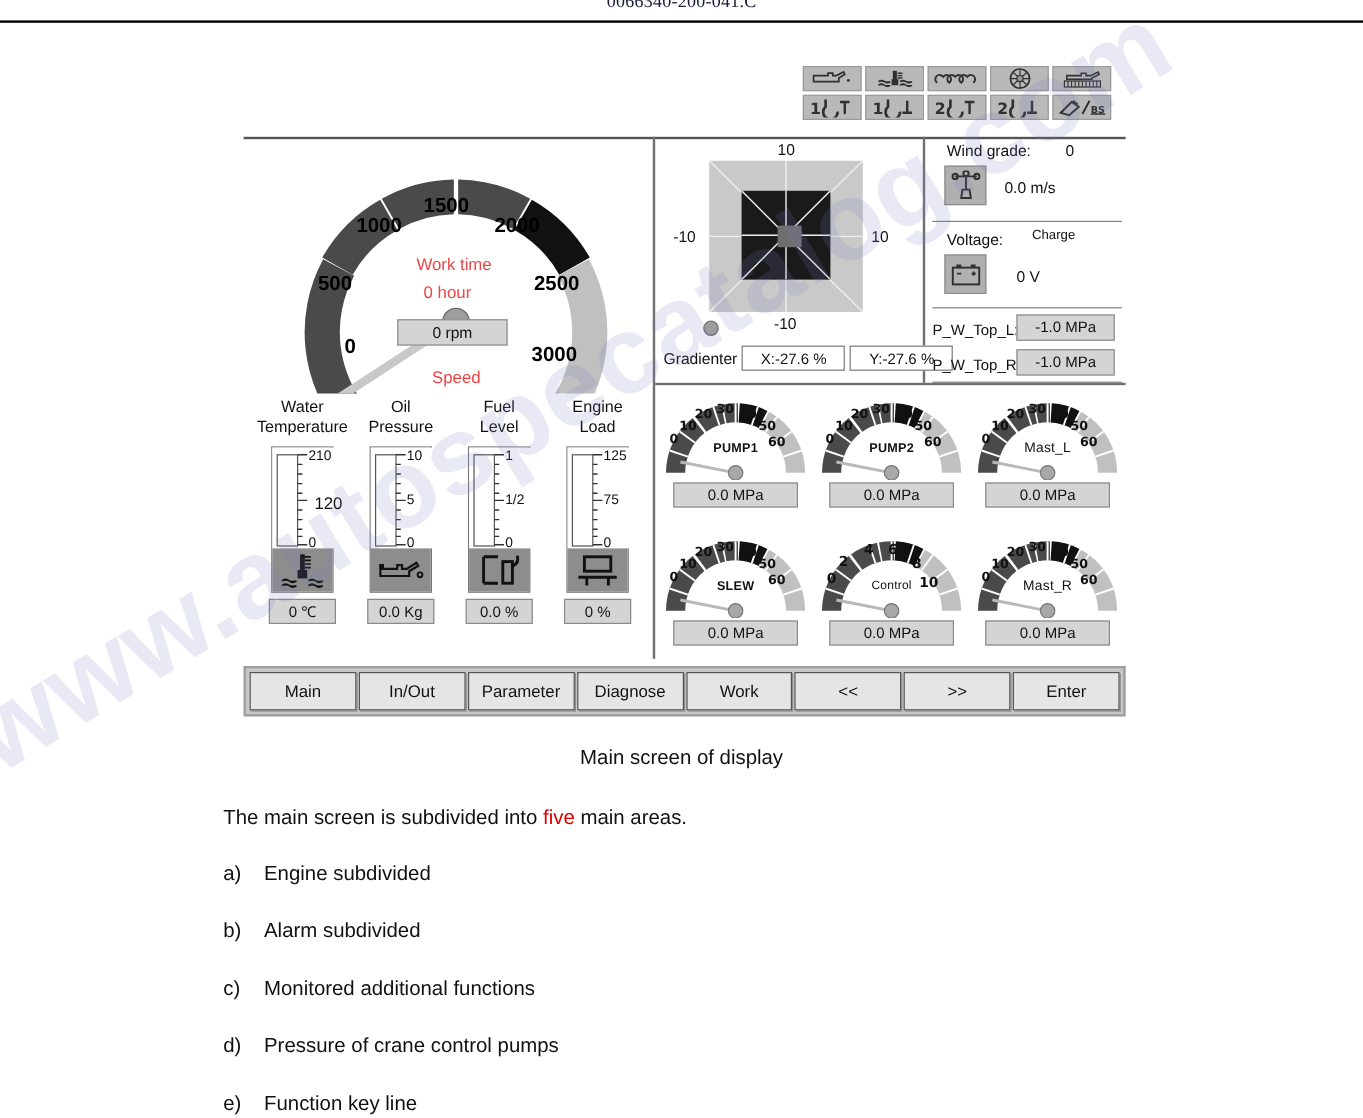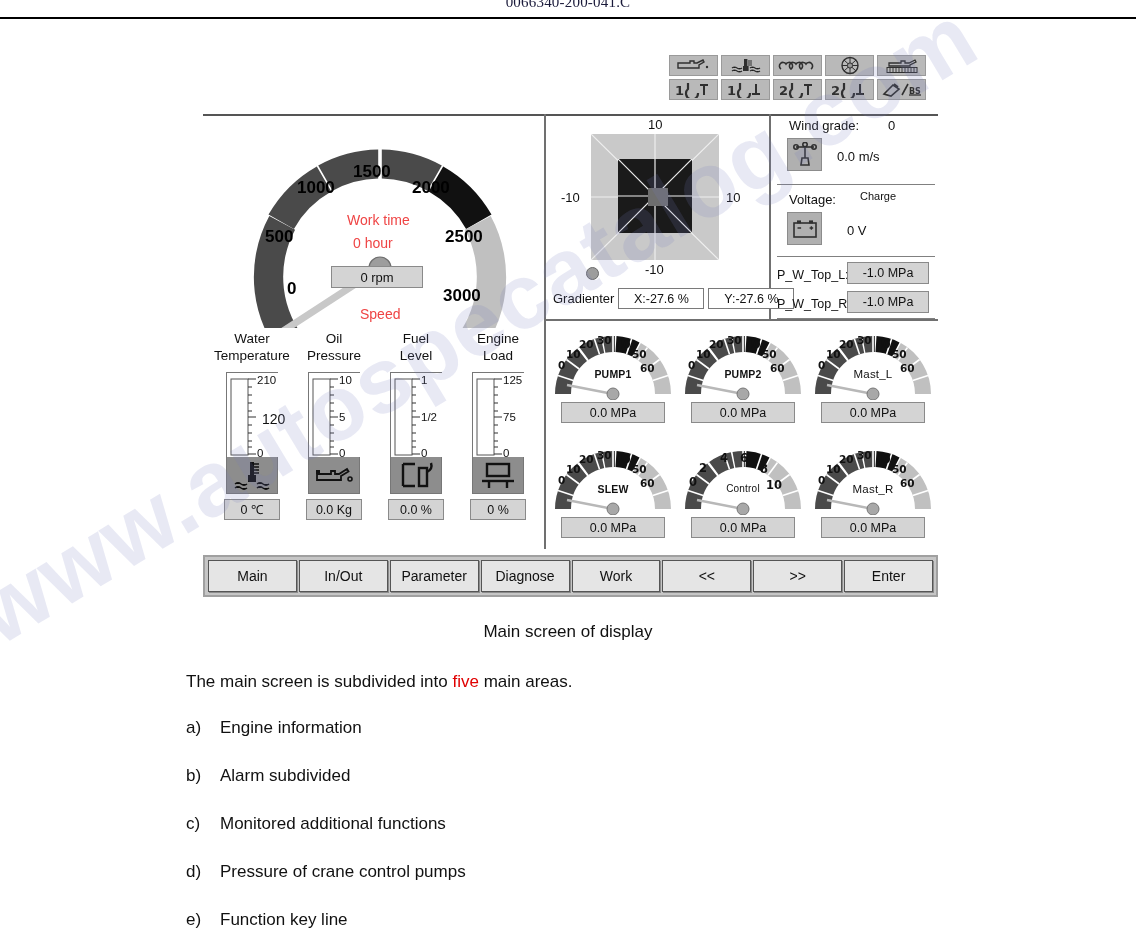--- a/index.html
+++ b/index.html
@@ -797,21 +797,21 @@
 
 </div>
 
 <div id="caption">Main screen of display</div>
 
 <div id="body-text">
   <p id="intro"><span>The main screen is subdivided into </span><span class="hl">five</span><span> main areas.</span></p>
 
   <div class="li">
     <span class="mark">a)</span>
-    <span class="txt">Engine information</span>
+    <span class="txt">Engine subdivided</span>
   </div>
   <div class="li">
     <span class="mark">b)</span>
     <span class="txt">Alarm subdivided</span>
   </div>
   <div class="li">
     <span class="mark">c)</span>
     <span class="txt">Monitored additional functions</span>
   </div>
   <div class="li">

